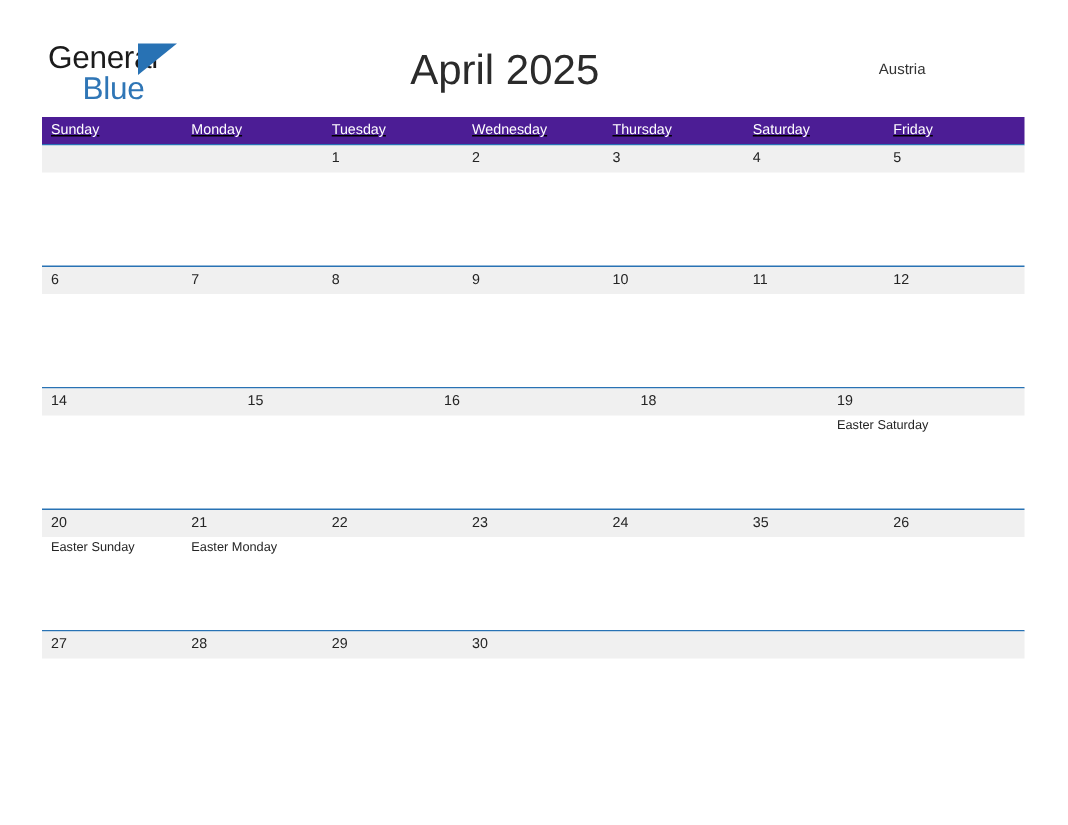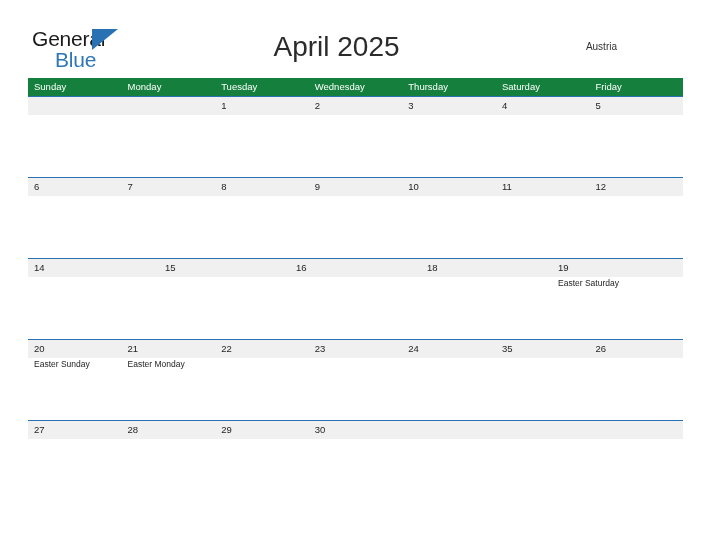--- a/index.html
+++ b/index.html
@@ -80,22 +80,23 @@
   
   .calendar {
     position: absolute;
     left: 28px;
     top: 78px;
     width: 655px;
   }
 
   .weekday-row {
     display: flex;
-    background: #15803d;
+    background: #4c1d95;
     height: 18px;
+    text-decoration: underline;
   }
   .weekday-cell {
     flex: 1 1 0;
     color: #ffffff;
     font-size: 9.5px;
     line-height: 18px;
     padding-left: 6px;
     box-sizing: border-box;
     overflow: hidden;
     white-space: nowrap;

